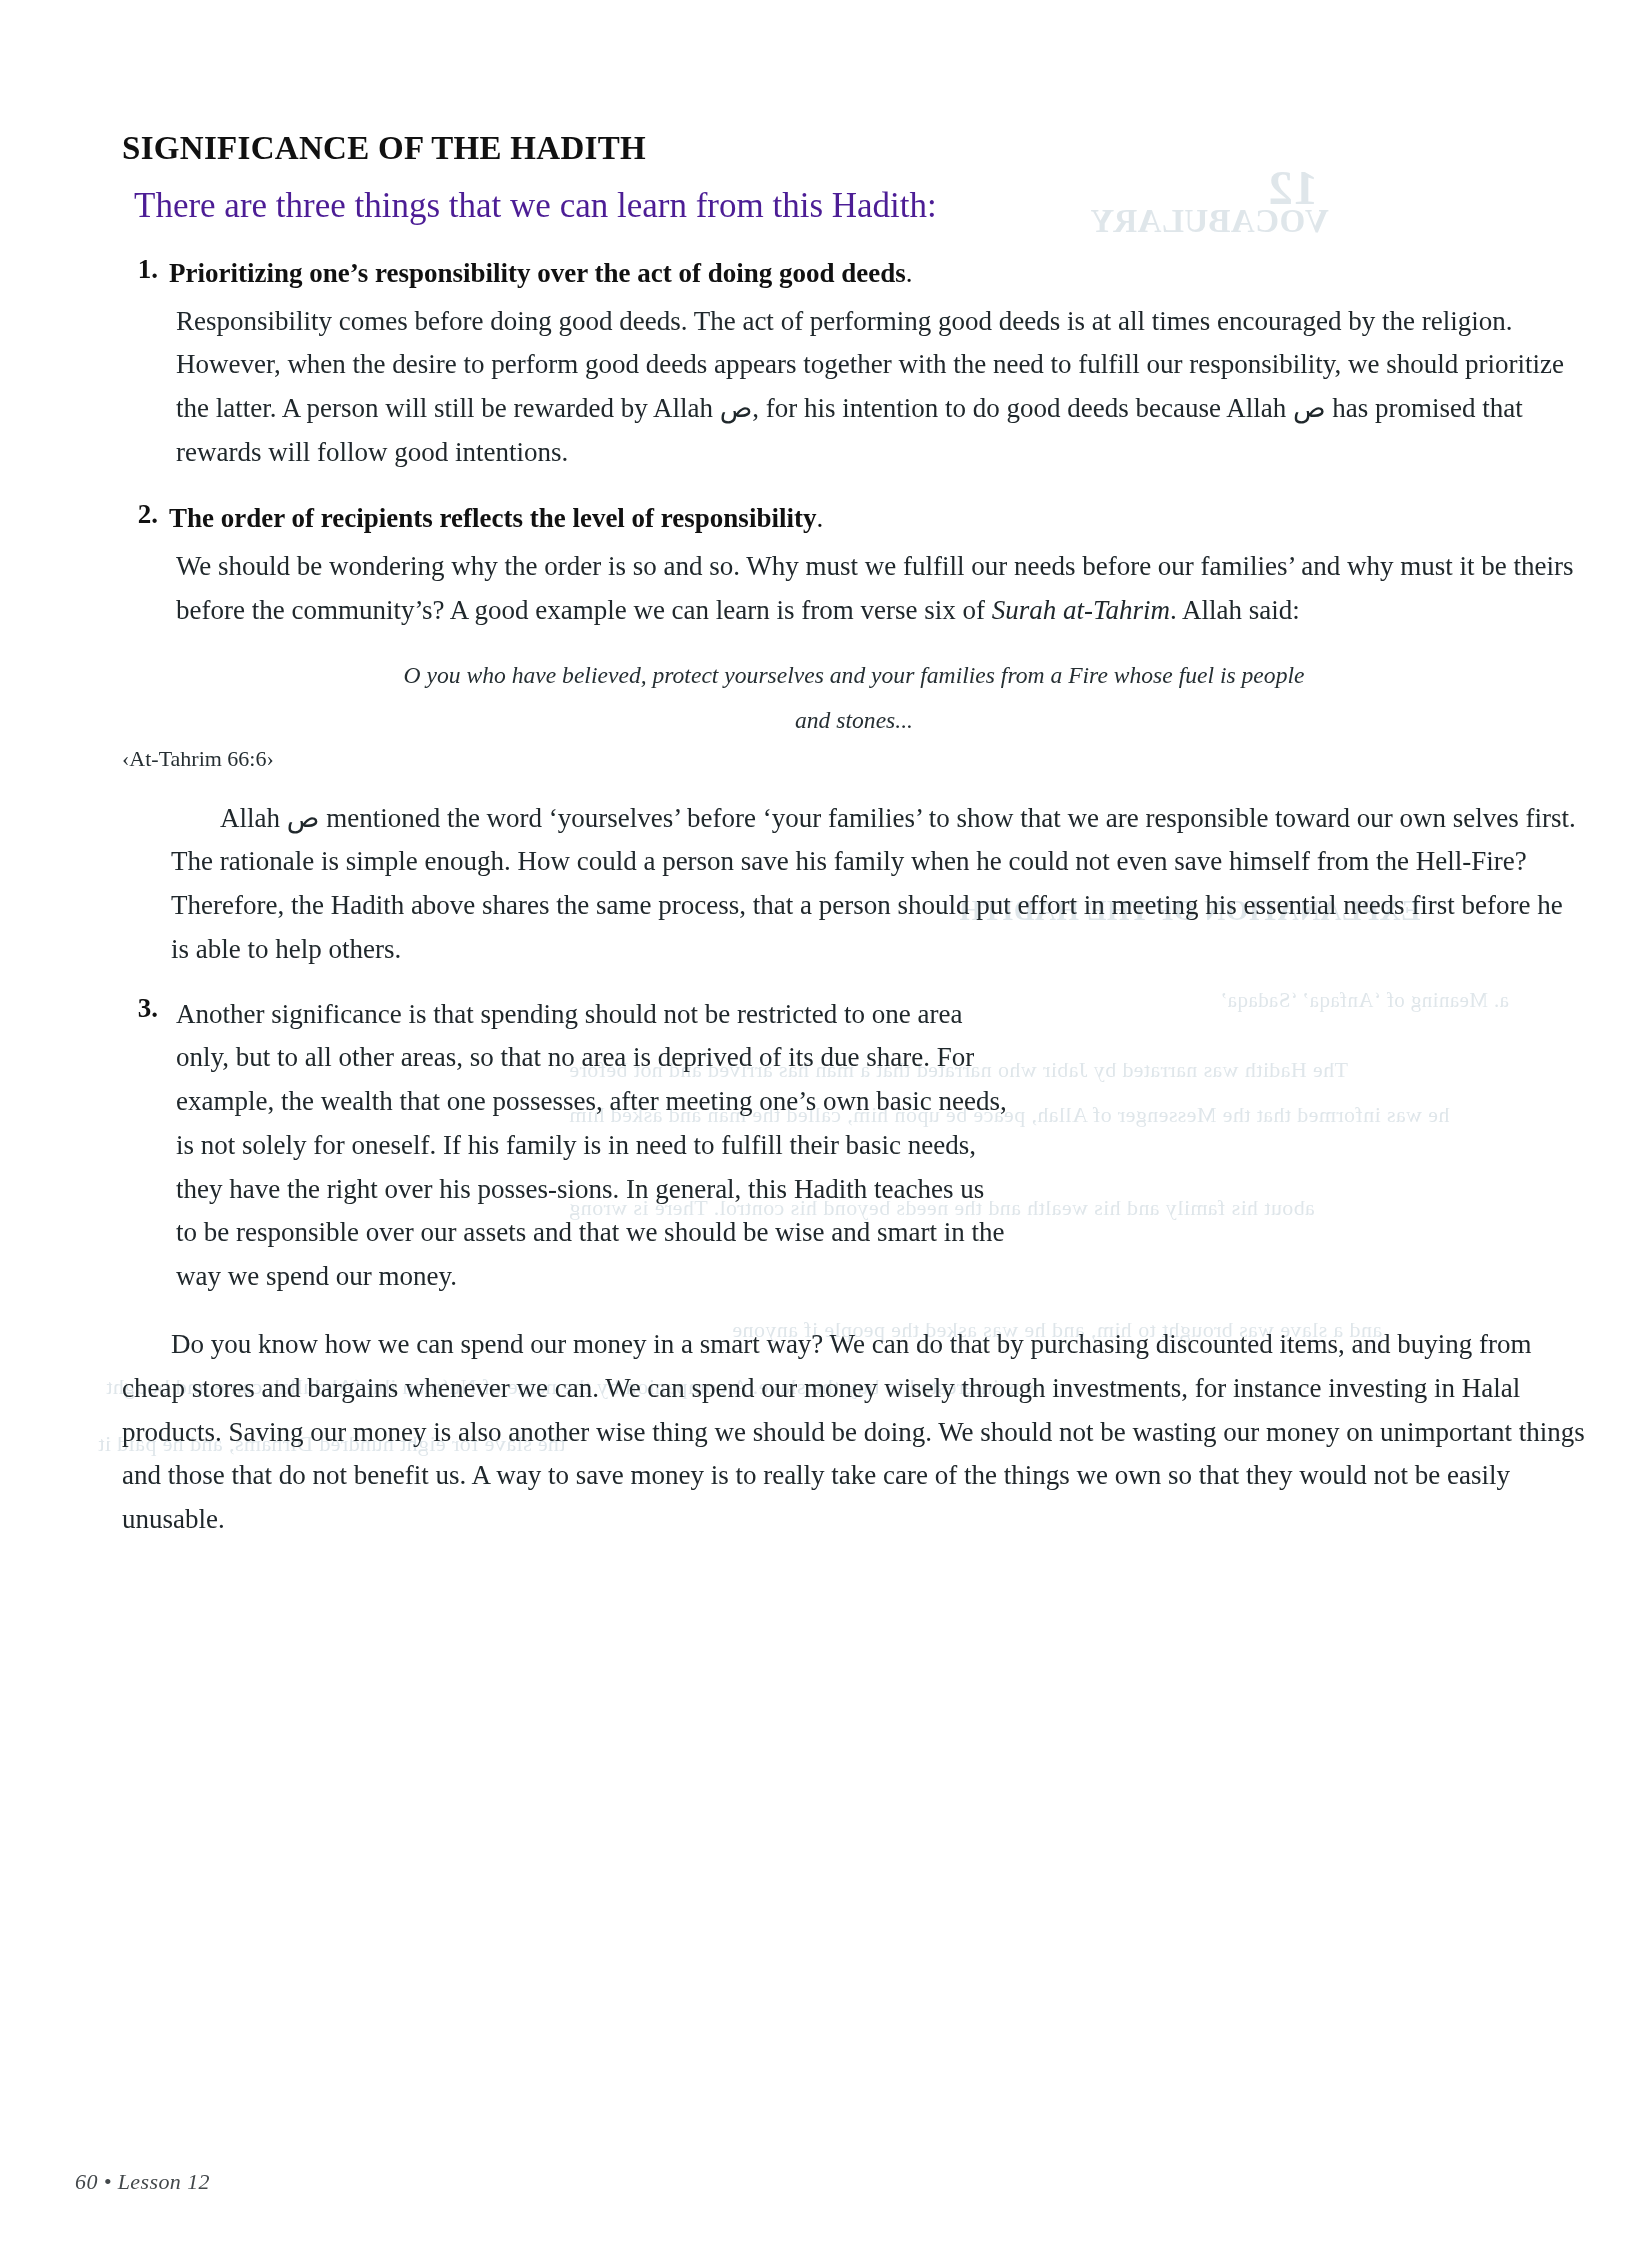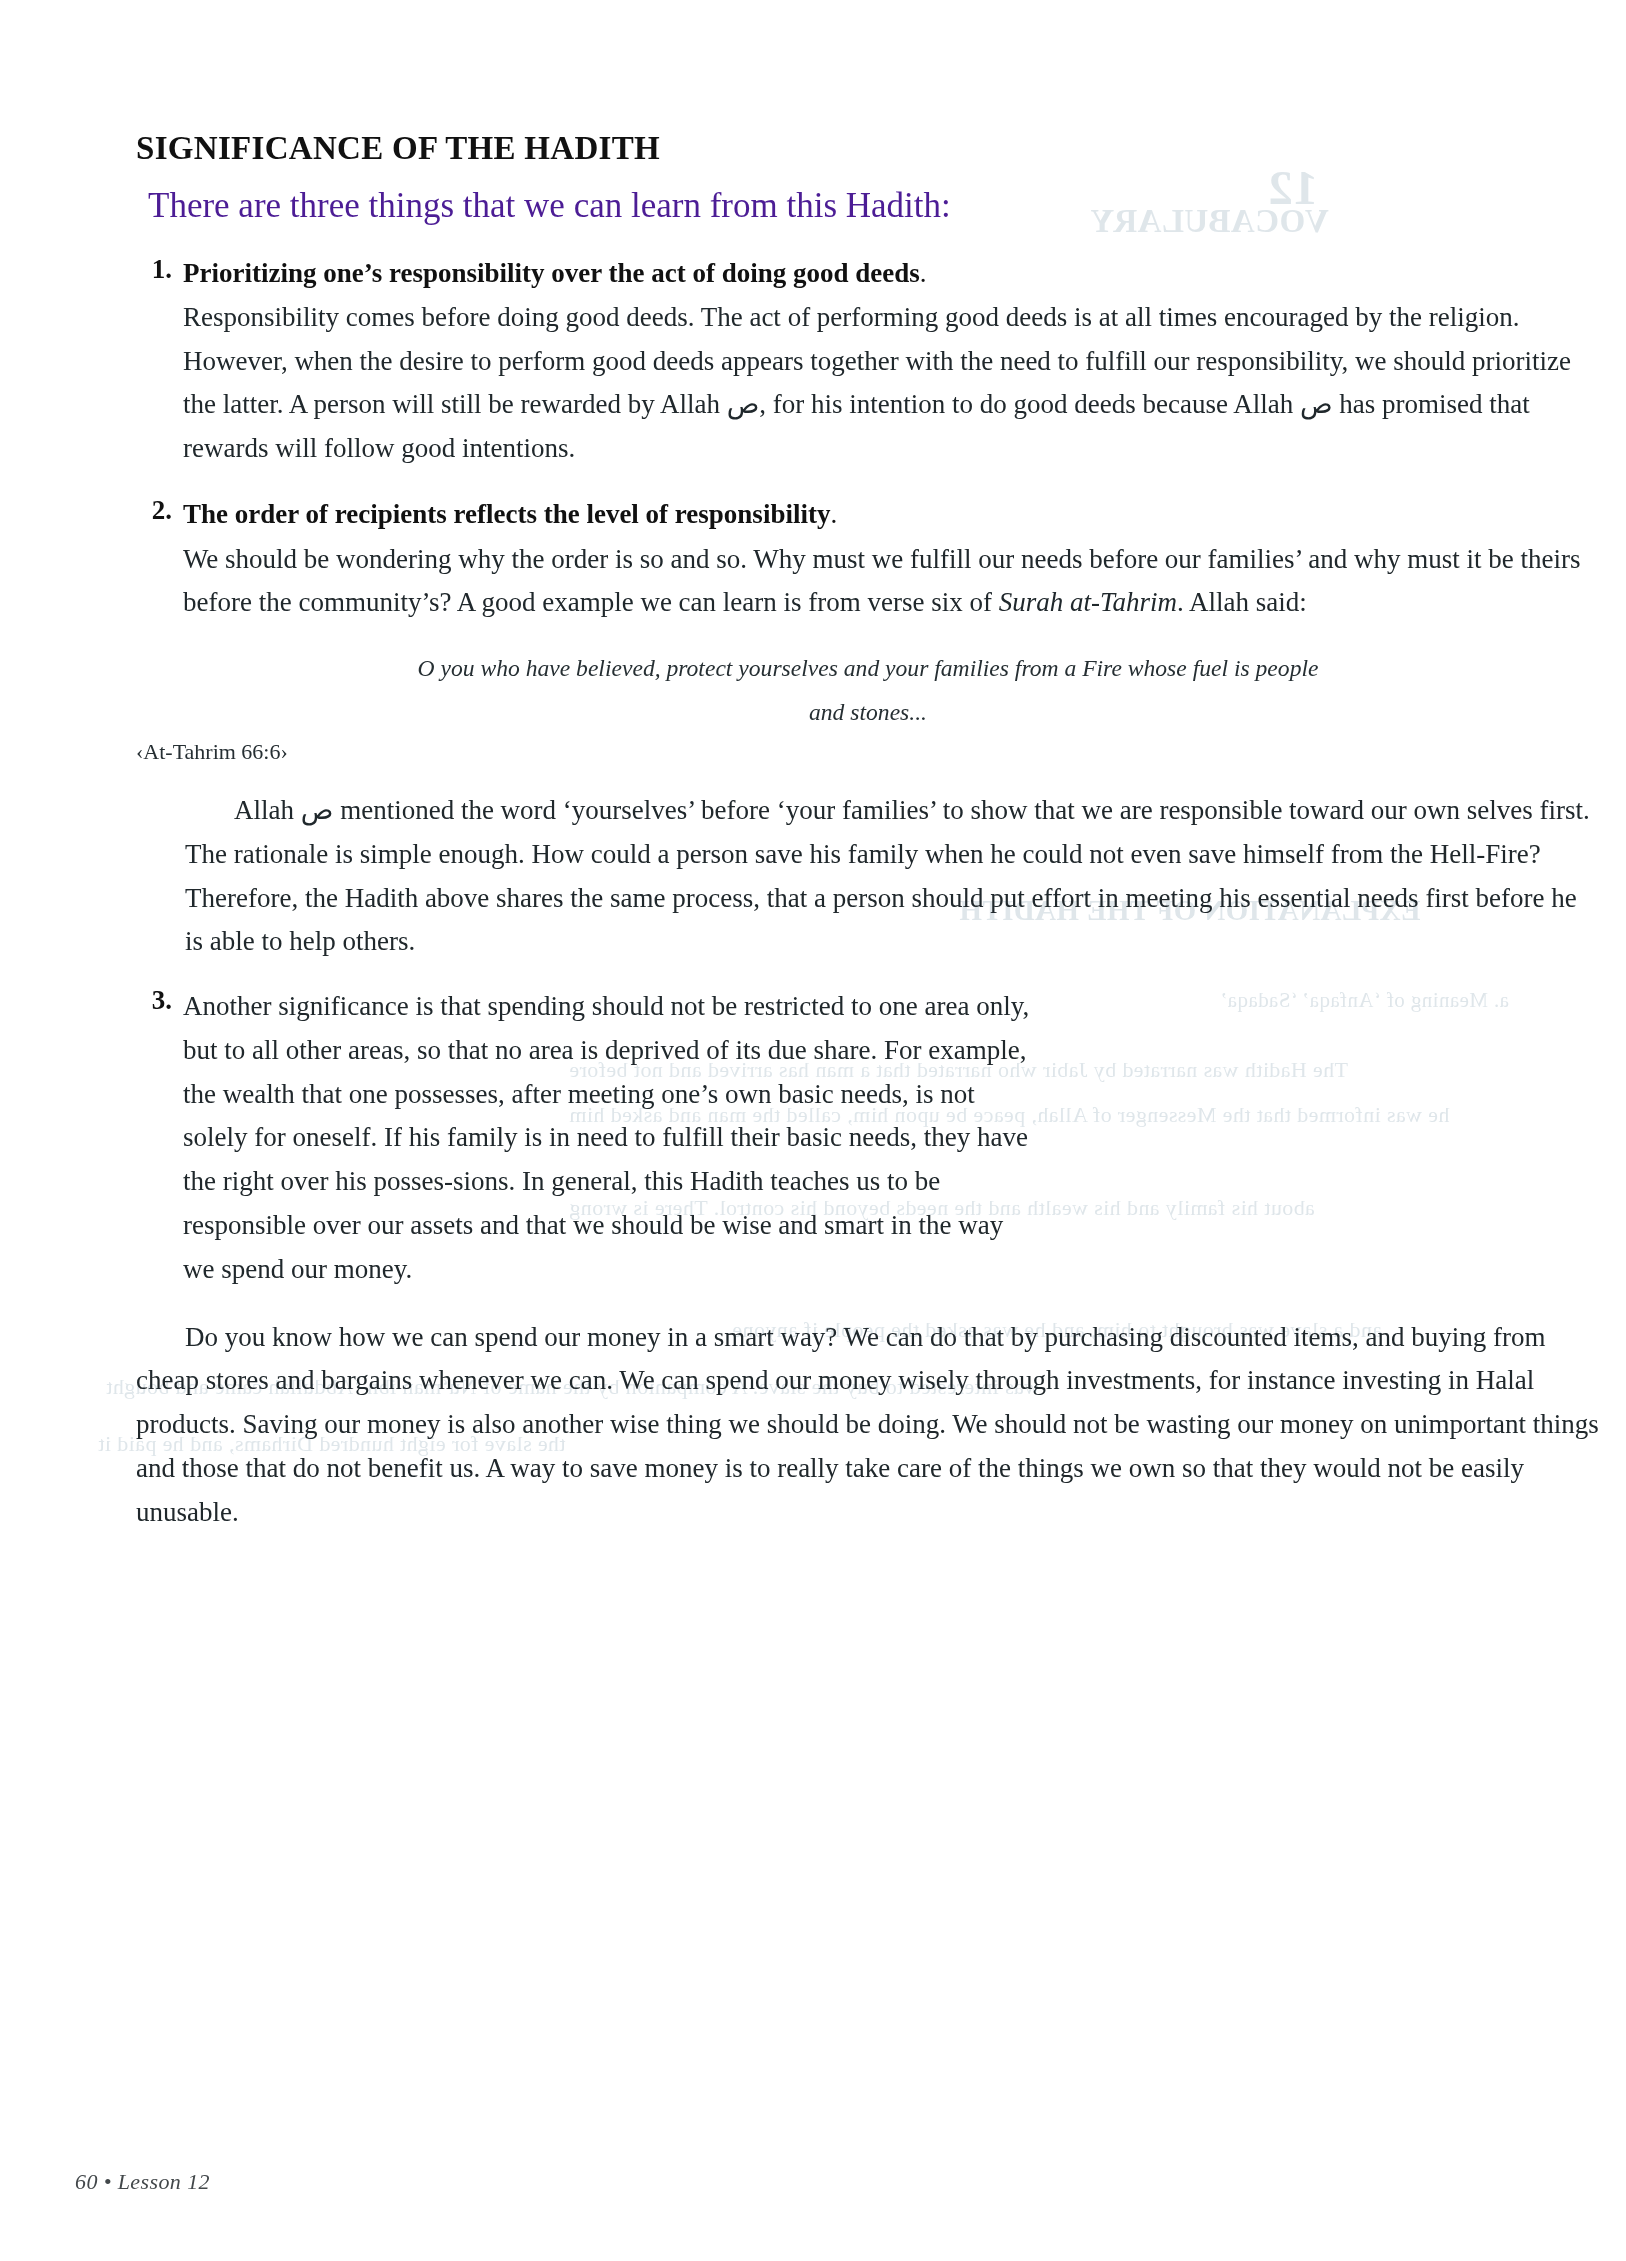--- a/index.html
+++ b/index.html
@@ -28,21 +28,21 @@
     letter-spacing: 0.4px;
   }
 
   .page {
     position: absolute;
     inset: 0;
   }
 
   .content {
     position: absolute;
-    left: 136px;
+    left: 122px;
     top: 130px;
     width: 1464px;
   }
 
   h1.section-title {
     font-family: "Liberation Serif", serif;
     font-size: 33px;
     font-weight: bold;
     letter-spacing: 0.3px;
     margin: 0 0 13px 0;
@@ -83,21 +83,21 @@
     margin: 0 0 3.3px 0;
     line-height: 1.45;
   }
   .pt-head .tail {
     font-weight: normal;
   }
   .pt-body {
     font-size: 27px;
     line-height: 1.62;
     color: #20282c;
-    margin: 0;
+    margin: 7px;
   }
   .pt-body .it {
     font-style: italic;
   }
 
   .arabic {
     direction: rtl;
     text-align: center;
     font-family: "DejaVu Sans", sans-serif;
     font-size: 35px;

